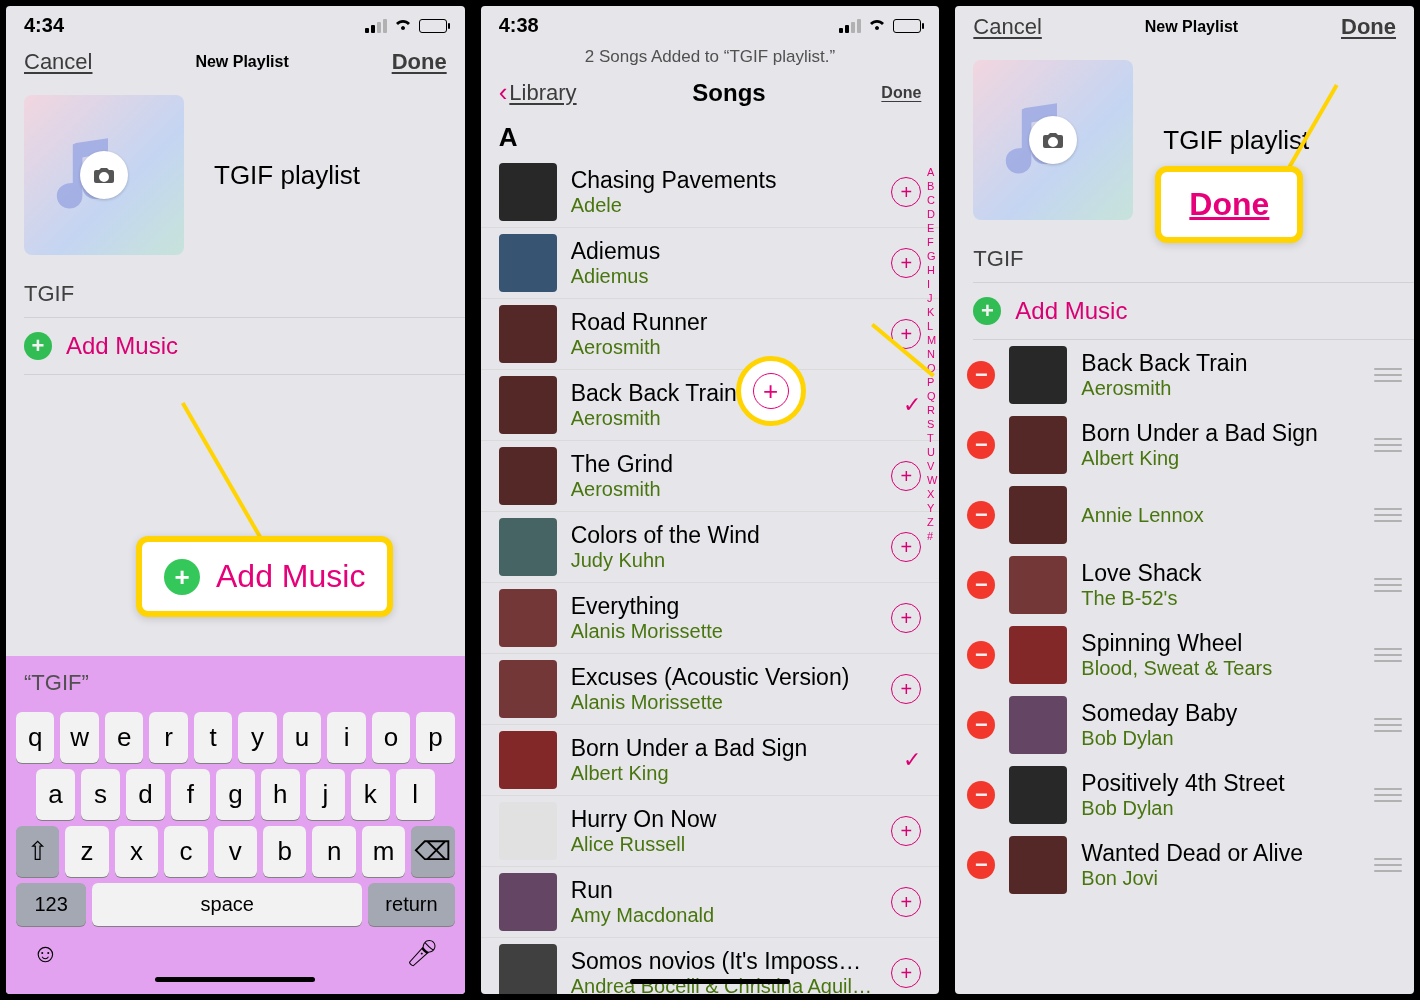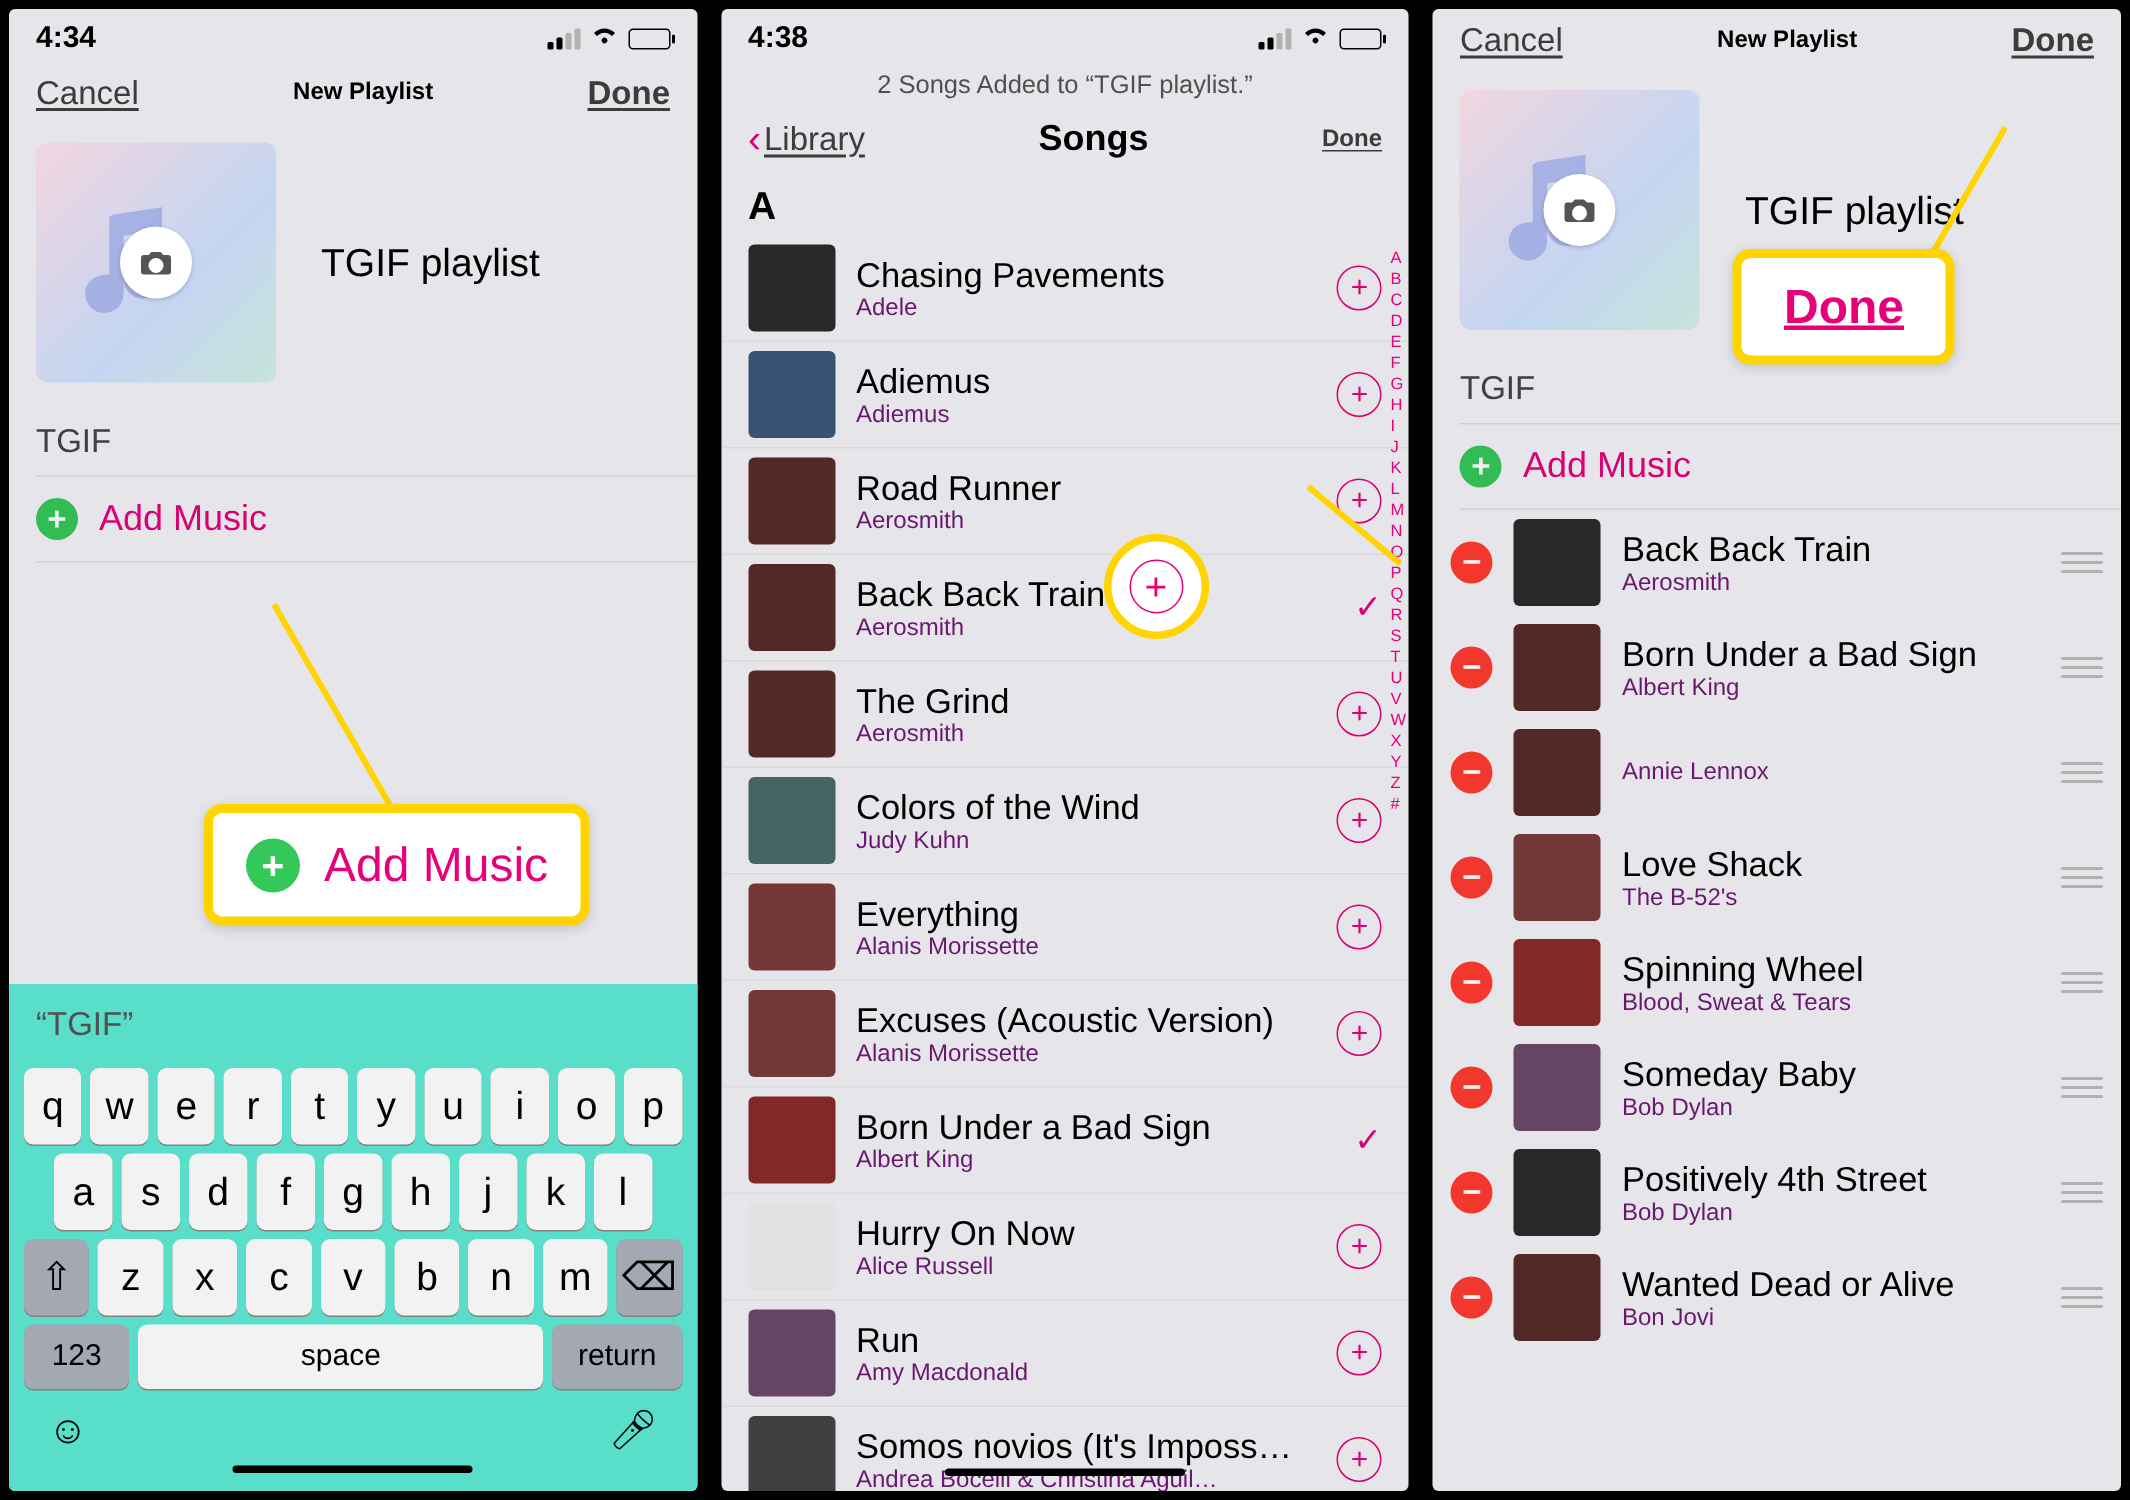--- a/index.html
+++ b/index.html
@@ -90,21 +90,21 @@
   }
   .callout .plus-green { width:36px; height:36px; font-size:26px;}
   .connector {
     position:absolute; width:4px; background:#ffd400;
     transform-origin: top left;
     z-index:35;
   }
   
   .keyboard {
     position:absolute; bottom:0; left:0; right:0;
-    background:#5eead4;
+    background:#f0abfc;
     padding:8px 6px 8px;
   }
   .sugbar{ display:flex; align-items:center; padding:6px 12px 10px; color:#555; font-size:22px;}
   .krow{ display:flex; gap:6px; margin:6px 4px;}
   .key{
     flex:1; background:#fff; border-radius:6px;
     box-shadow:0 1px 0 #888;
     text-align:center; font-size:26px; padding:10px 0;
   }
   .key.gray{ background:#adb2bc;}
@@ -118,21 +118,21 @@
   .section-h{ font-size:26px; font-weight:700; padding:4px 18px;}
   .songlist{ overflow:hidden;}
   .songrow{
     display:flex; align-items:center; gap:14px;
     padding:6px 18px; border-bottom:1px solid #e6e6e6;
     position:relative;
   }
   .cover{ width:58px; height:58px; background:#888; border-radius:4px; background-size:cover;}
   .meta{ flex:1; min-width:0;}
   .song-t{ font-size:23px; color:#000; white-space:nowrap; overflow:hidden; text-overflow:ellipsis;}
-  .song-a{ font-size:16px; color:#701a75;}
+  .song-a{ font-size:20px; color:#4d7c0f;}
   .addbtn{
     width:30px;height:30px;border:1.5px solid #e6007a;border-radius:50%;
     color:#e6007a; display:flex;align-items:center;justify-content:center;font-size:20px;
     flex-shrink:0;
   }
   .check{ color:#e6007a; font-size:22px;}
   .az-index{
     position:absolute; right:2px; top:160px;
     font-size:11px; color:#e6007a;
     display:flex; flex-direction:column; gap:2px;

